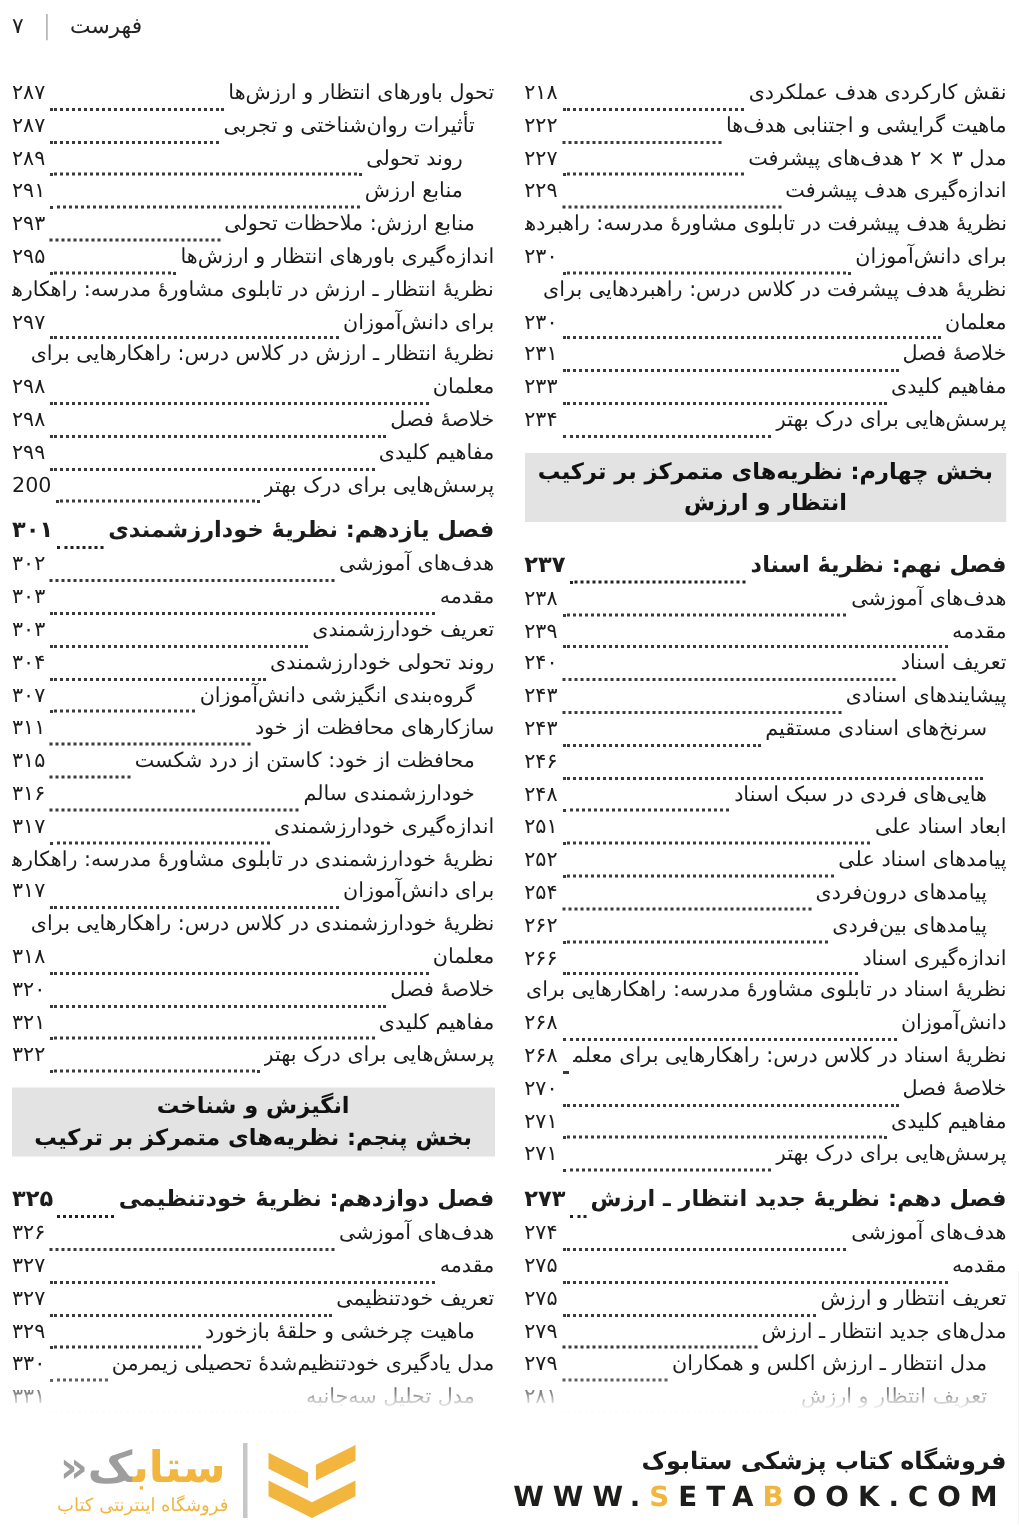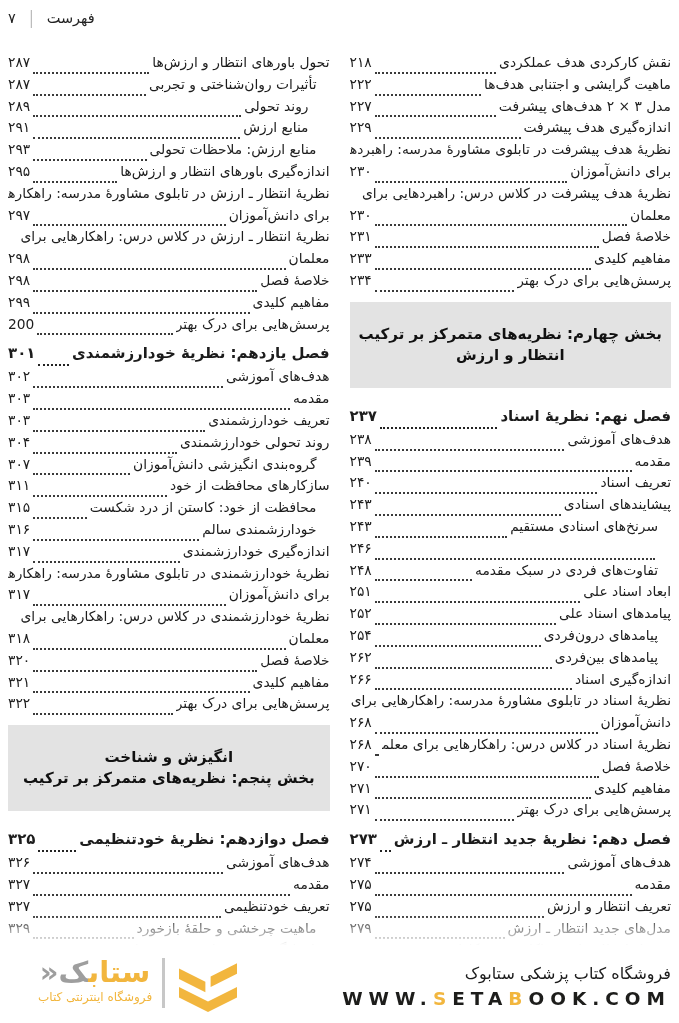--- a/index.html
+++ b/index.html
@@ -36,41 +36,41 @@
     font-weight:bold;font-size:15px;height:25px;line-height:25px;margin-top:6px;
   }
   .entry.chapter .dots{border-bottom:2.5px dotted #222;height:17px}
   .entry.faded{
     -webkit-mask-image:linear-gradient(#000 40%,rgba(0,0,0,0) 100%);
     mask-image:linear-gradient(#000 40%,rgba(0,0,0,0) 100%);
   }
   .section-box{
     background:var(--section-bg,#e3e3e3);color:#111;
     font-weight:bold;font-size:15px;line-height:21px;text-align:center;
-    padding:22px 4px;margin:10px 0;
+    padding:2px 4px;margin:10px 0;
   }
   .fade{
     position:absolute;left:0;right:0;bottom:0;height:38px;pointer-events:none;
     background:linear-gradient(rgba(255,255,255,0),#ffffff 82%);
   }
   
   .footer{
     position:absolute;left:0;right:0;bottom:0;height:72px;
     display:flex;align-items:center;justify-content:space-between;
     padding:0 8px;direction:rtl;background:#fff;
   }
   .shop{display:flex;flex-direction:column;align-items:flex-start}
-  .shop-name{font-size:16px;font-weight:normal;color:#1b1b1b;line-height:1.3}
+  .shop-name{font-size:16px;font-weight:bold;color:#1b1b1b;line-height:1.3}
   .url{
     direction:ltr;font-size:18.5px;font-weight:bold;letter-spacing:6px;
     color:#1d1d1b;margin-top:3px;line-height:1.2;
   }
   .url .yellow{color:var(--yellow,#f2b63e)}
   .url .dark{color:#1d1d1b}
-  .brand{display:flex;gap:10px;margin-left:30px}
+  .brand{display:flex;align-items:center;gap:10px;margin-left:30px}
   .brand-divider{width:3px;height:50px;background:#c7c7c7;flex-shrink:0}
   .brand-text{display:flex;flex-direction:column;align-items:center}
   .wordmark{font-size:29px;font-weight:bold;line-height:1;letter-spacing:1px}
   .wm-y{color:var(--yellow,#f2b63e)}
   .wm-g{color:var(--logo-gray,#9e9e9e)}
   .brand-sub{font-size:12px;font-weight:normal;color:var(--yellow,#f2b63e);margin-top:3px}
   .emblem{flex-shrink:0}
 </style>
 </head>
 <body>
@@ -168,21 +168,21 @@
         <div class="entry i1">
           <span class="t">سرنخ‌های اسنادی مستقیم</span>
           <span class="dots"></span>
           <span class="n">۲۴۳</span>
         </div>
         <div class="entry i1">
           <span class="dots"></span>
           <span class="n">۲۴۶</span>
         </div>
         <div class="entry i1">
-          <span class="t">تفاوت‌های فردی در سبک مقدمه</span>
+          <span class="t">هایی‌های فردی در سبک اسناد</span>
           <span class="dots"></span>
           <span class="n">۲۴۸</span>
         </div>
         <div class="entry">
           <span class="t">ابعاد اسناد علی</span>
           <span class="dots"></span>
           <span class="n">۲۵۱</span>
         </div>
         <div class="entry">
           <span class="t">پیامدهای اسناد علی</span>

